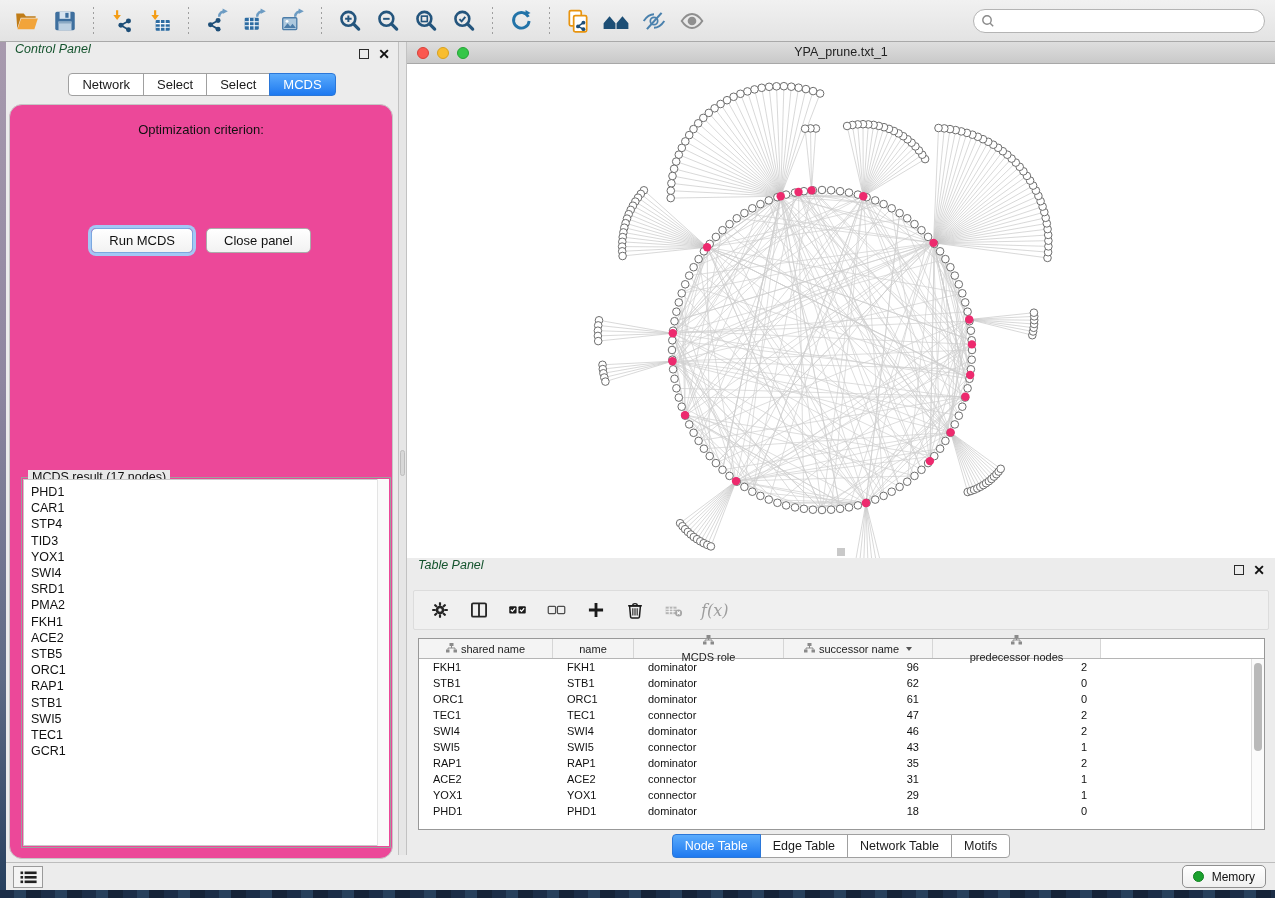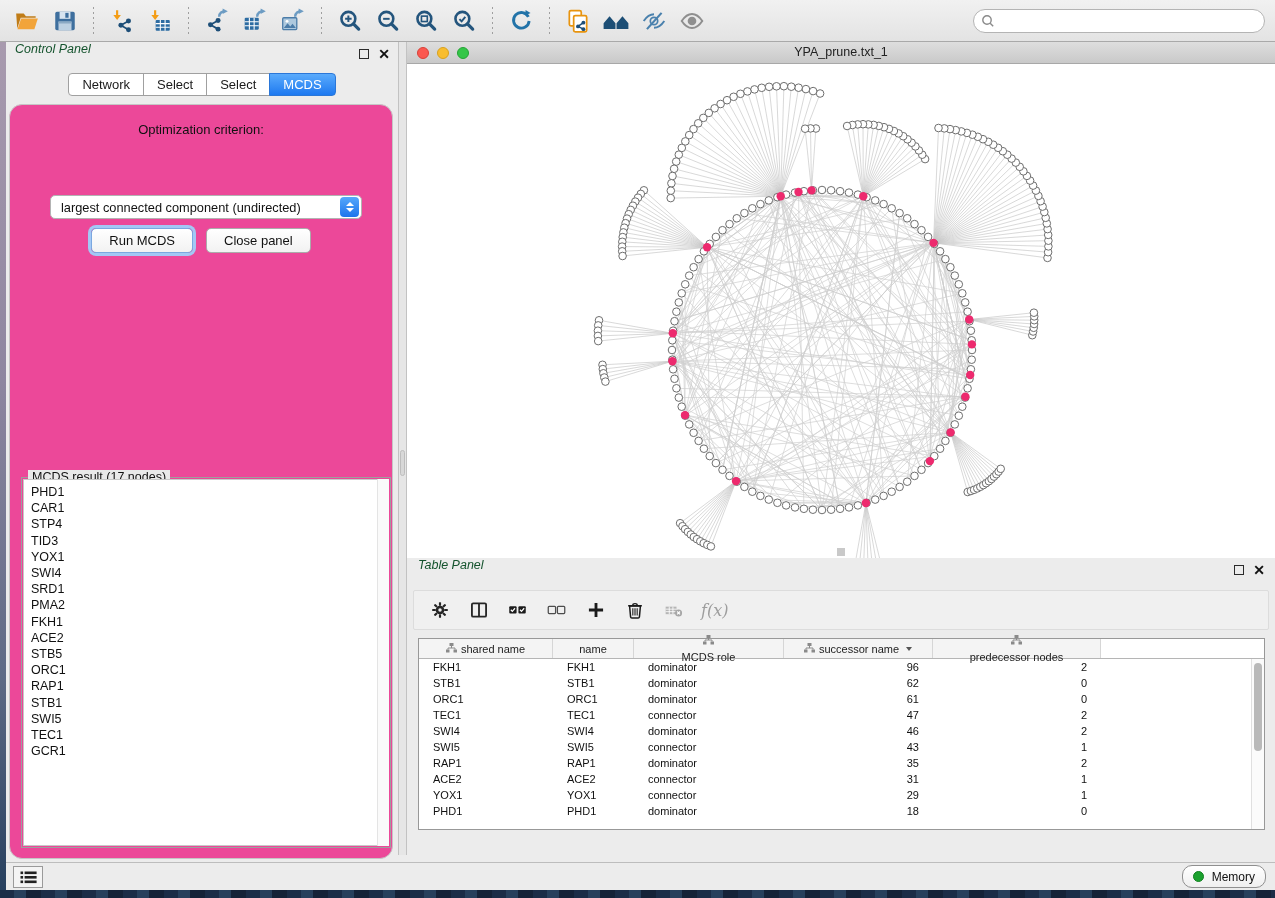--- a/index.html
+++ b/index.html
@@ -111,21 +111,21 @@
     border-radius:4px; }
   .tp-tabs { position:absolute; left:0; right:0; top:276px; }
   .tp-tabs .tab { font-size:12.5px; padding:4px 12px; }
 
   
   .status-bar { position:absolute; left:6px; top:862px; width:1269px; height:28px; background:#ececec;
     border-top:1px solid #bdbdbd; }
   .list-btn { position:absolute; left:7px; top:3px; width:30px; height:22px; background:#f4f4f4;
     border:1px solid #9a9a9a; display:flex; align-items:center; justify-content:center; }
   .memory-btn { position:absolute; right:9px; top:2px; height:23px; background:linear-gradient(180deg,#fff,#efefef);
-    border:1px solid #8f8f8f; border-radius:10px; display:flex; align-items:center; gap:8px;
+    border:1px solid #8f8f8f; border-radius:5px; display:flex; align-items:center; gap:8px;
     padding:0 10px; font-size:12px; color:#111; }
   .memory-dot { width:11px; height:11px; border-radius:50%; background:#1ba12e; border:1px solid #10801f; }
 </style>
 </head>
 <body>
 
 <div class="desktop-left"></div>
 <div class="desktop-bottom"></div>
 
 <div class="toolbar">
@@ -288,27 +288,20 @@
       </span>
     </div>
     <div class="seg-tabs cp-tabs">
         <div class="tab">Network</div>
         <div class="tab">Select</div>
         <div class="tab">Select</div>
         <div class="tab active">MCDS</div>
       </div>
     <div class="cp-body">
       <div class="opt-label">Optimization criterion:</div>
-      <div class="dropdown">
-        <span class="dropdown-value">largest connected component (undirected)</span>
-        <span class="dropdown-stepper">
-          <span class="chev-up"></span>
-            <span class="chev-down"></span>
-        </span>
-      </div>
       <div class="btn-row">
         <button class="push-btn focused">Run MCDS</button>
         <button class="push-btn">Close panel</button>
       </div>
       <div class="groupbox">
         <span class="groupbox-legend">MCDS result (17 nodes)</span>
         <div class="mcds-list">
             <div class="mcds-item">PHD1</div>
             <div class="mcds-item">CAR1</div>
             <div class="mcds-item">STP4</div>
@@ -1232,20 +1225,26 @@
               <div class="td" style="width: 150px;">dominator</div>
               <div class="td num" style="width: 149px;">18</div>
               <div class="td num" style="width: 168px;">0</div>
             </div>
           </div>
         <div class="t-scroll">
           <div class="t-thumb"></div>
         </div>
       </div>
 
+      <div class="seg-tabs tp-tabs">
+          <div class="tab active">Node Table</div>
+          <div class="tab">Edge Table</div>
+          <div class="tab">Network Table</div>
+          <div class="tab">Motifs</div>
+        </div>
     </div>
   </div>
 </div>
 
 <div class="status-bar">
   <span class="list-btn">
     <svg width="17" height="13" viewBox="0 0 17 13">
         <g fill="#222">
           <rect x="0.5" y="0.5" width="2.6" height="2.6"></rect>
           <rect x="4.6" y="0.5" width="12" height="2.6"></rect>

